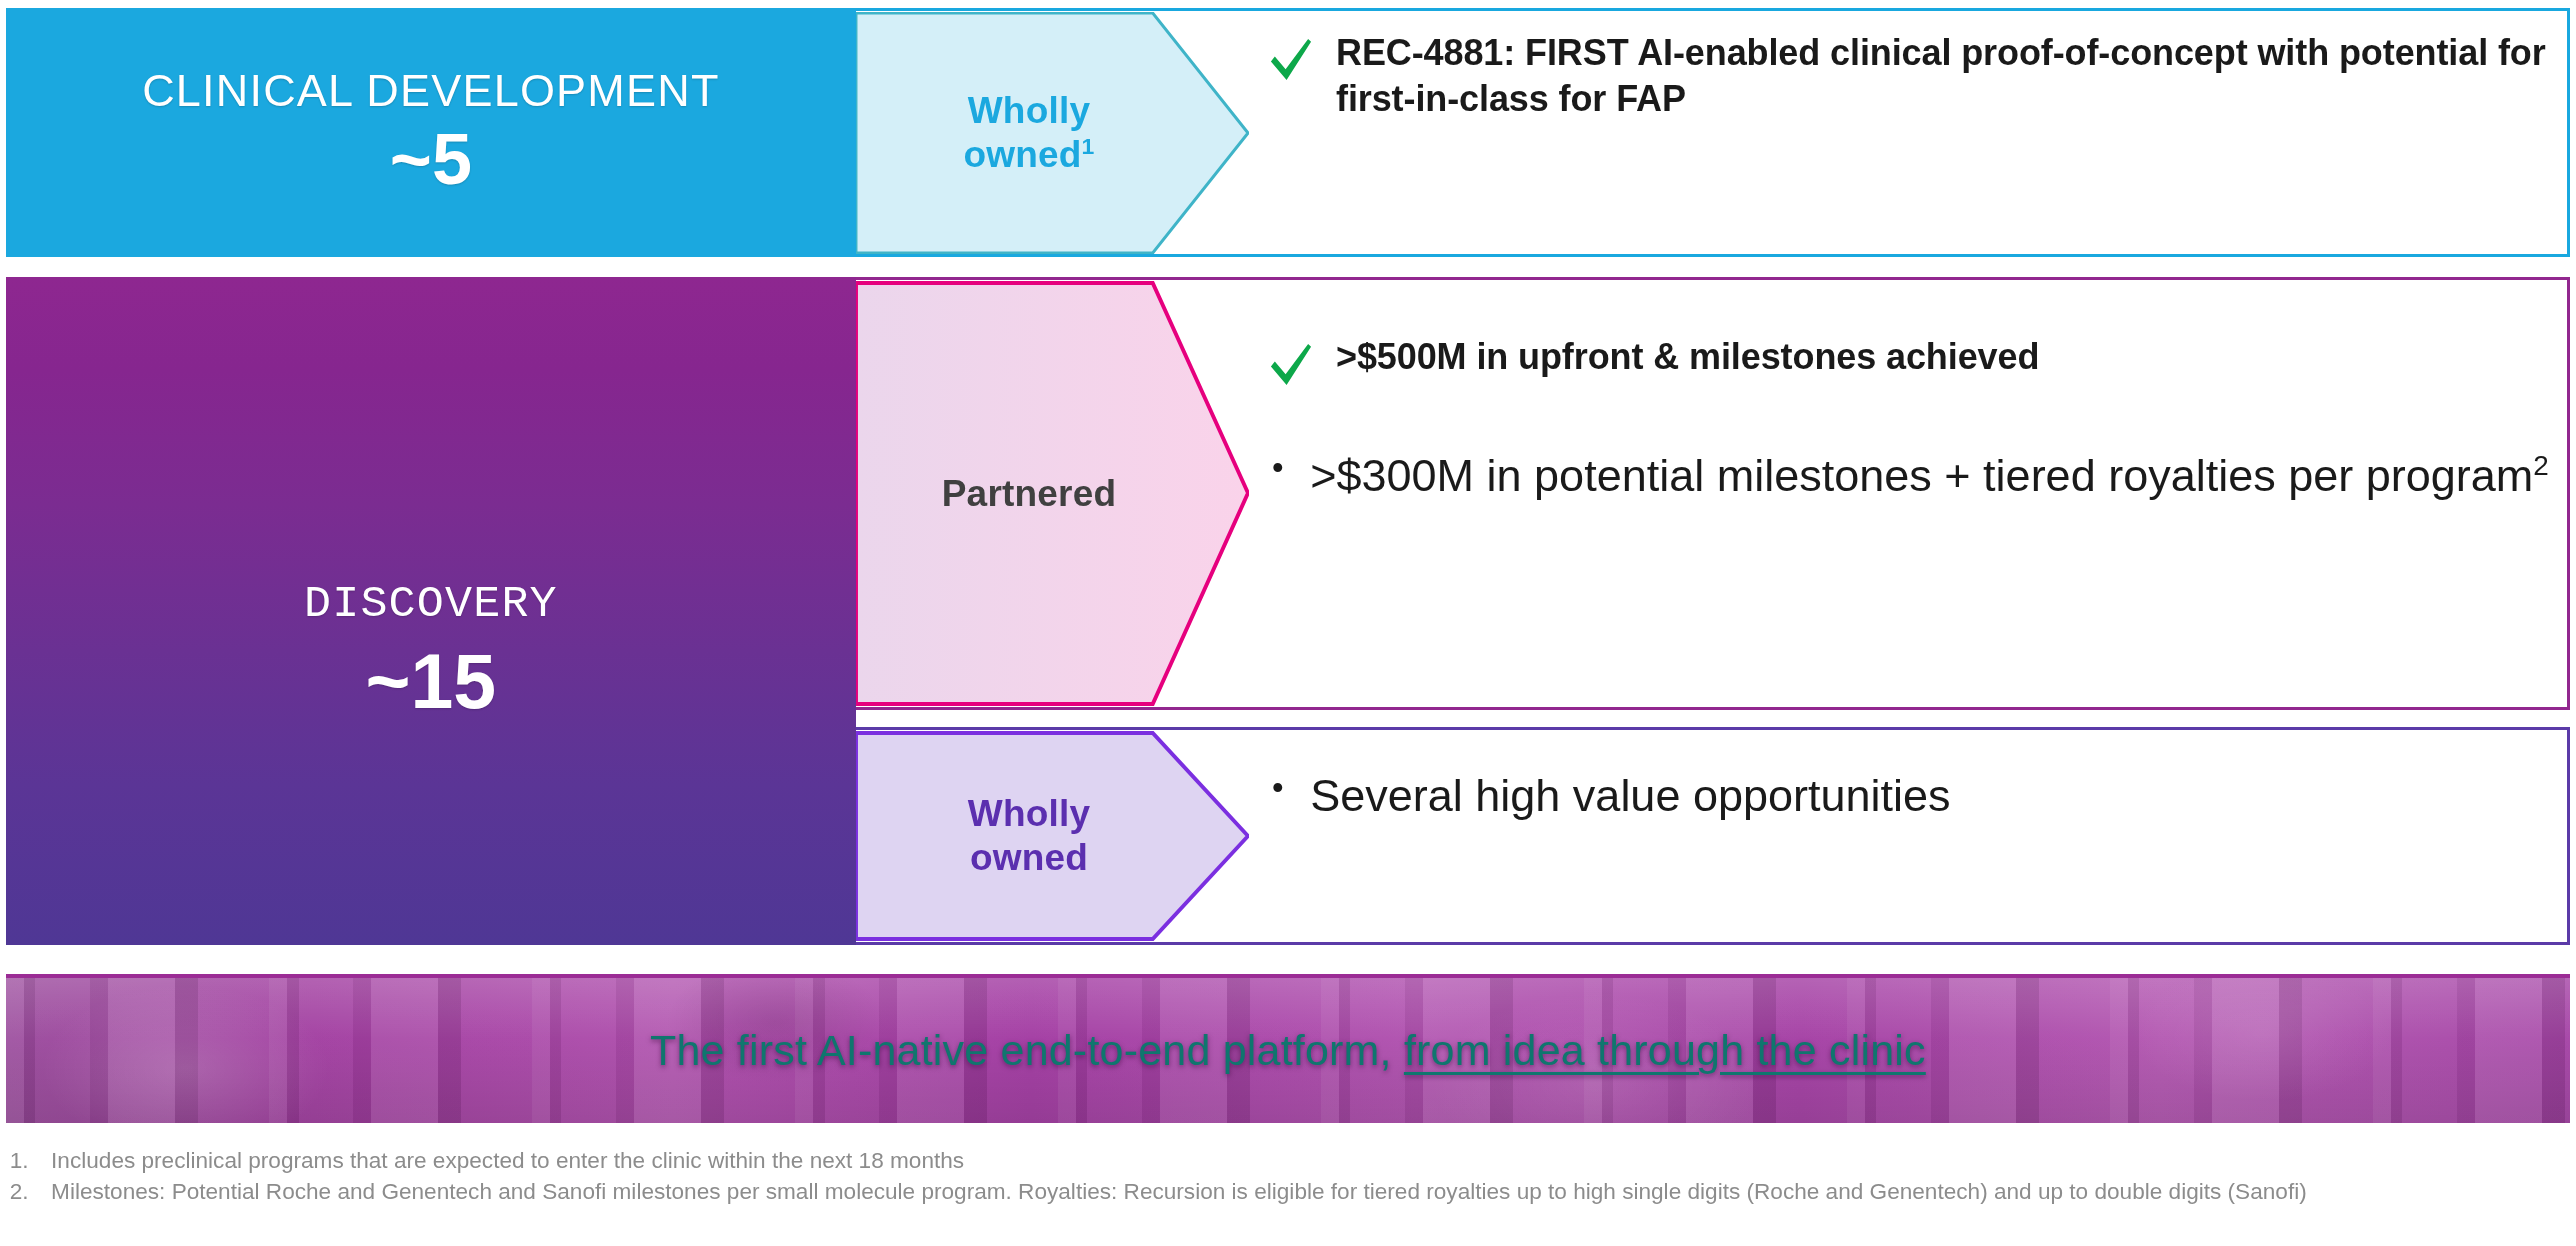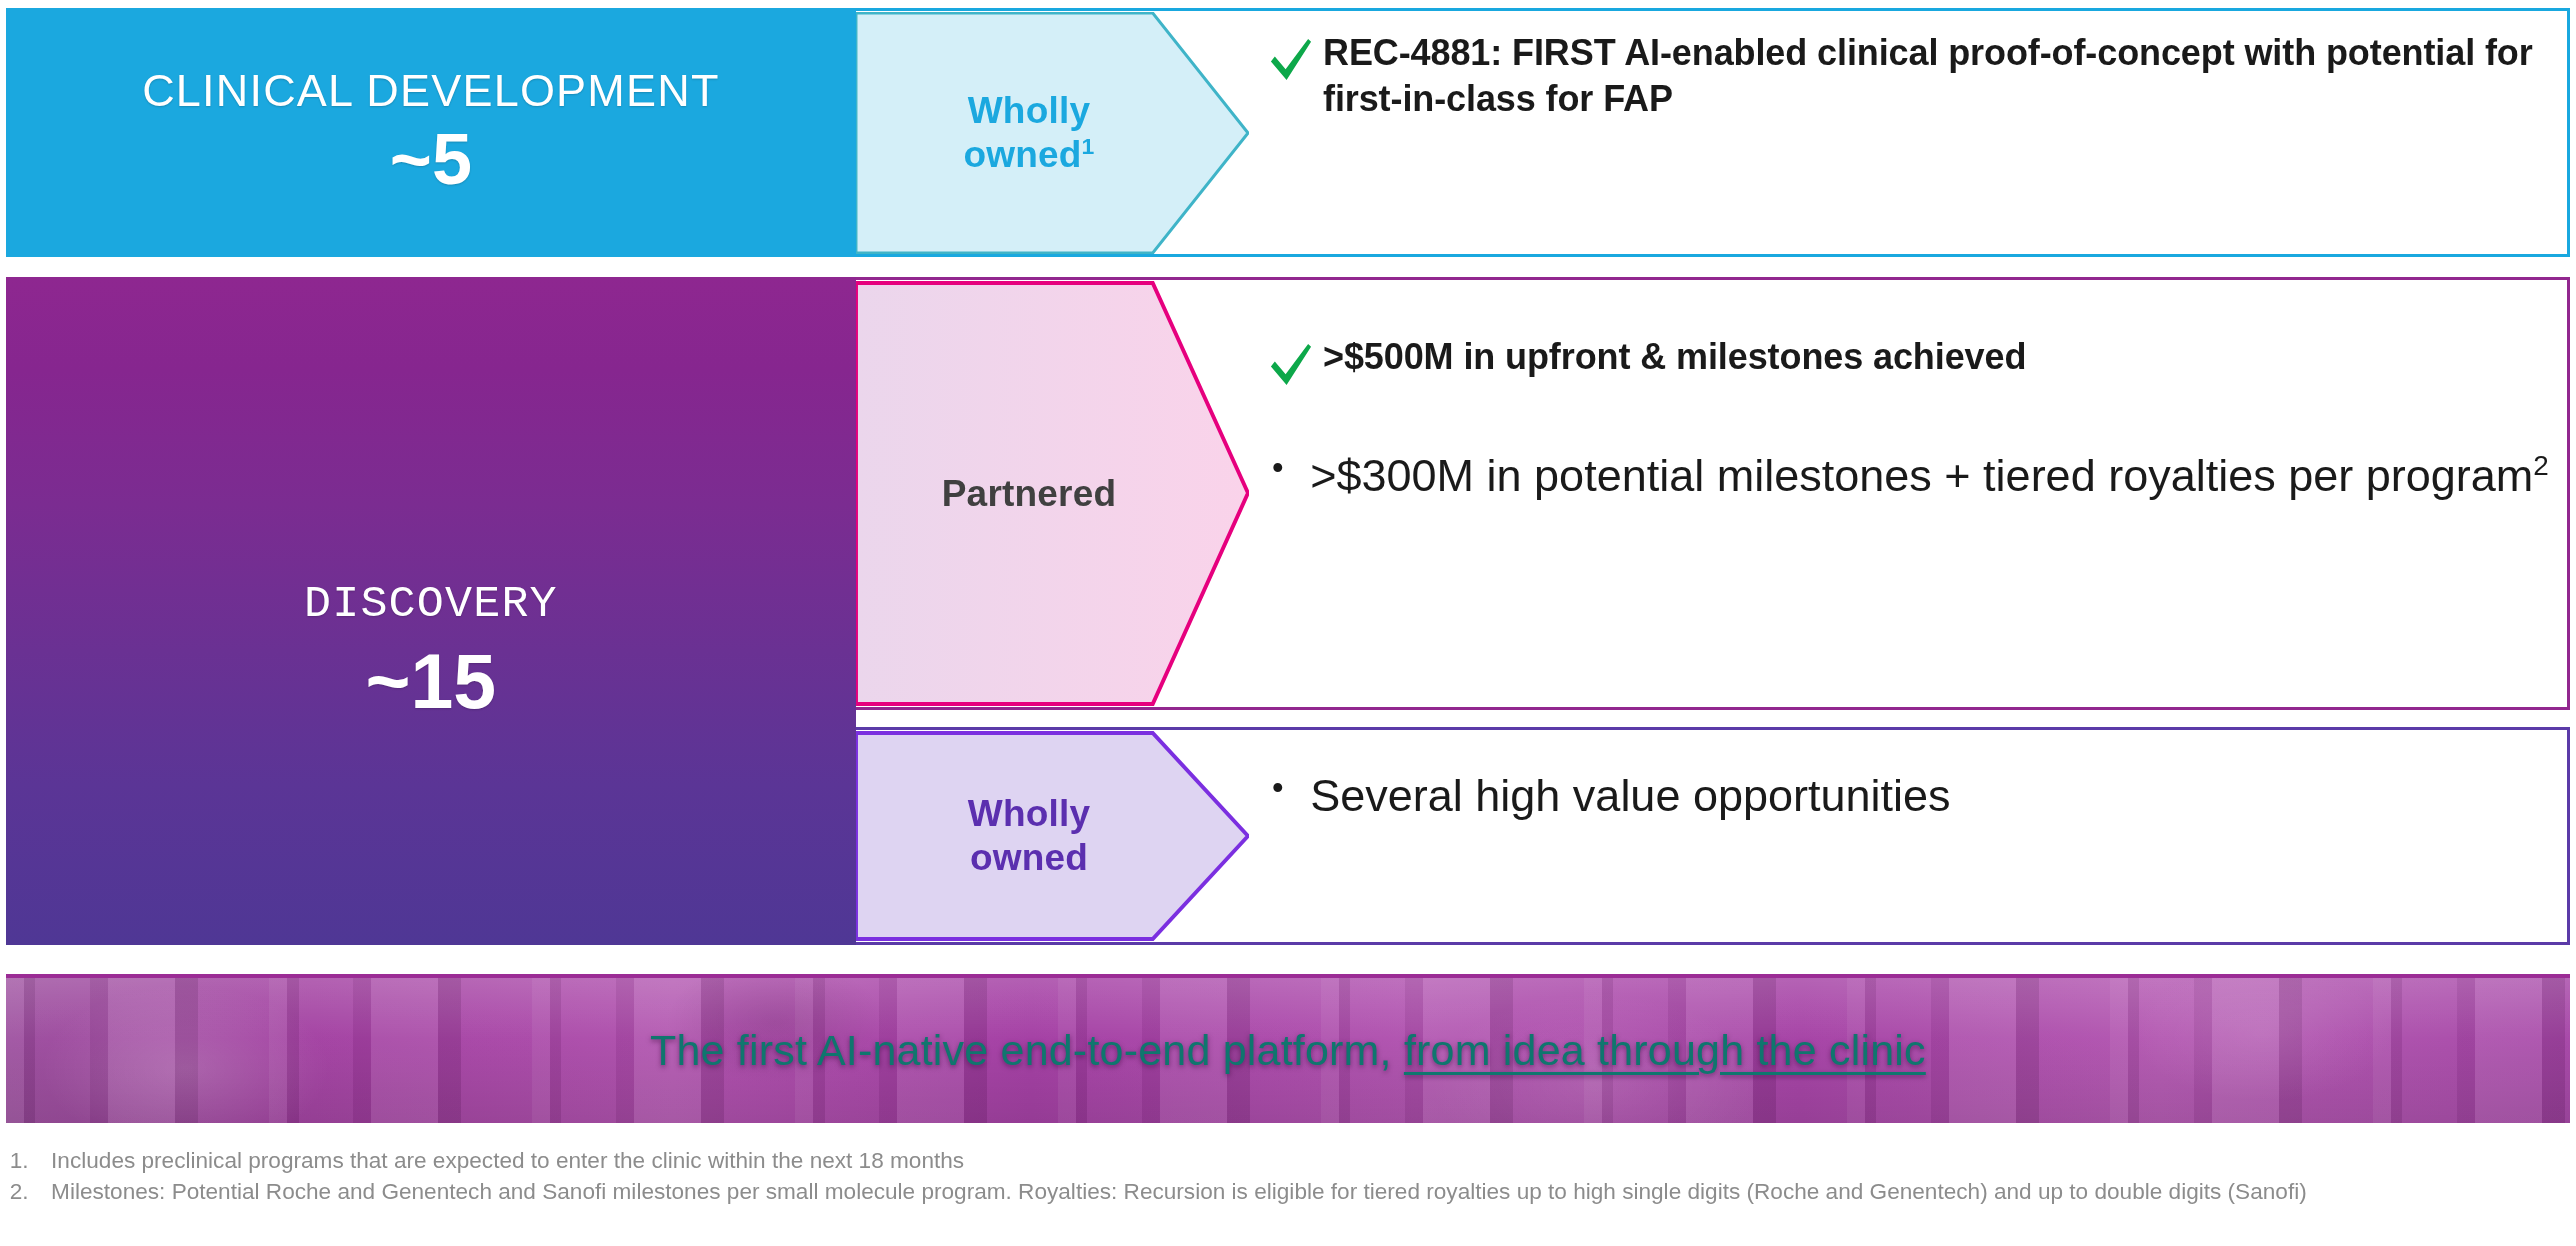--- a/index.html
+++ b/index.html
@@ -121,21 +121,21 @@
     z-index: 3;
     box-sizing: border-box;
   }
   #content-clinical { left: 1267px; top: 29.5px;  width: 1287px; height: 206px; }
   #content-partnered{ left: 1267px; top: 334px; width: 1287px; height: 354px; }
   #content-wholly   { left: 1267px; top: 766px; width: 1287px; height: 147px; }
 
   .check-line {
     display: flex;
     align-items: flex-start;
-    gap: 9px;
+    gap: 22px;
   }
   .check-icon {
     flex: 0 0 auto;
     width: 47px;
     height: 51px;
     position: relative;
     top: 3.9px;
   }
   .check-icon svg { display: block; width: 47px; height: 51px; }
   .check-text {

